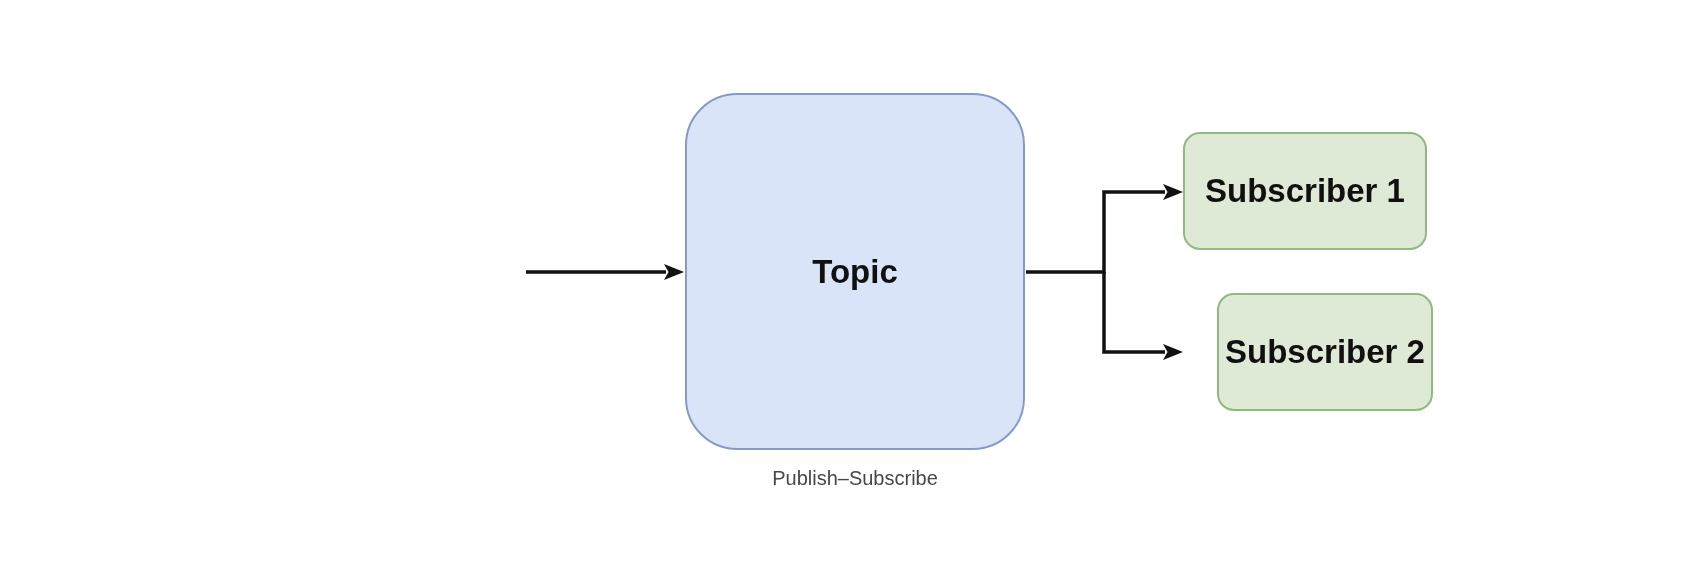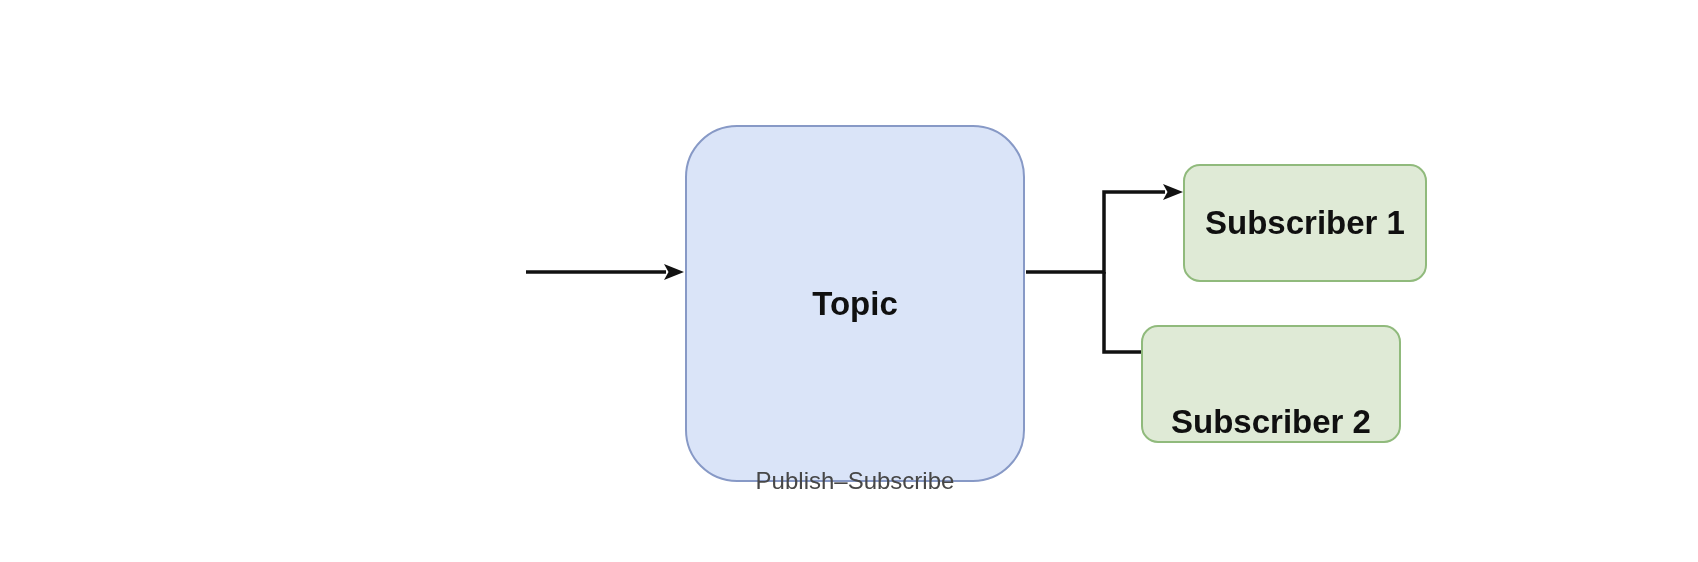--- a/index.html
+++ b/index.html
@@ -26,50 +26,48 @@
   .node {
     position: absolute;
     box-sizing: border-box;
     display: flex;
     align-items: center;
     justify-content: center;
     border: 2px solid transparent;
     font-weight: bold;
     font-size: 33px;
     color: #101010;
-    margin-top: 32px;
   }
   .node--publisher {
     left: 283px; top: 210px;
     width: 242px; height: 122px;
     border-radius: 18px;
   }
   .node--topic {
     left: 685px; top: 93px;
     width: 340px; height: 357px;
     border-radius: 52px;
   }
   .node--subscriber1 {
     left: 1183px; top: 132px;
     width: 244px; height: 118px;
     border-radius: 17px;
   }
   .node--subscriber2 {
-    left: 1141px; top: 293px;
-    width: 260px; height: 118px;
+    left: 1217px; top: 293px;
+    width: 216px; height: 118px;
     border-radius: 17px;
-    align-items: flex-end;
   }
   .caption {
     position: absolute;
     left: 685px;
     top: 467px;
     width: 340px;
     text-align: center;
-    font-size: 24px;
+    font-size: 20px;
     font-weight: 400;
     color: #474747;
   }
 </style>
 </head>
 <body>
 
 <div class="canvas">
 
   <svg class="edges" viewBox="0 0 1698 562" xmlns="http://www.w3.org/2000/svg">

